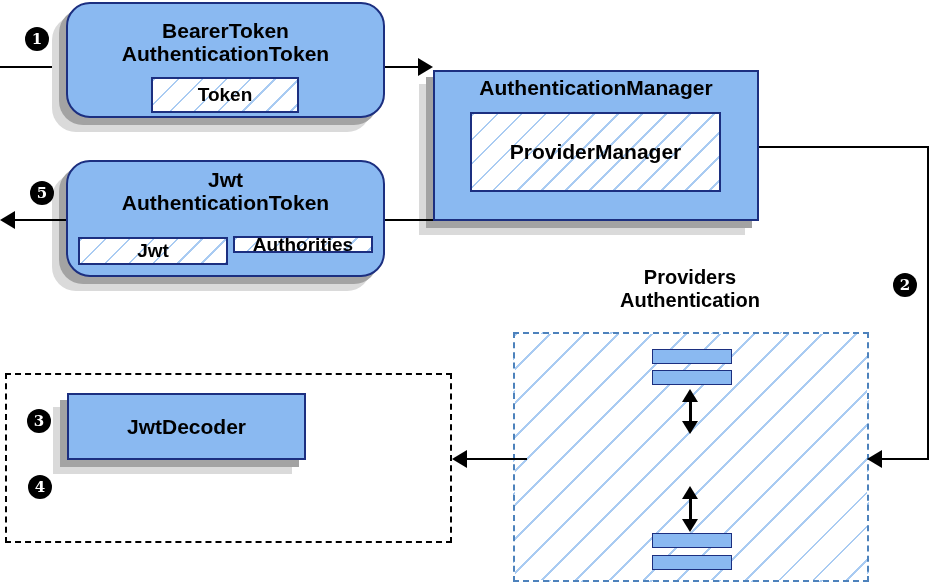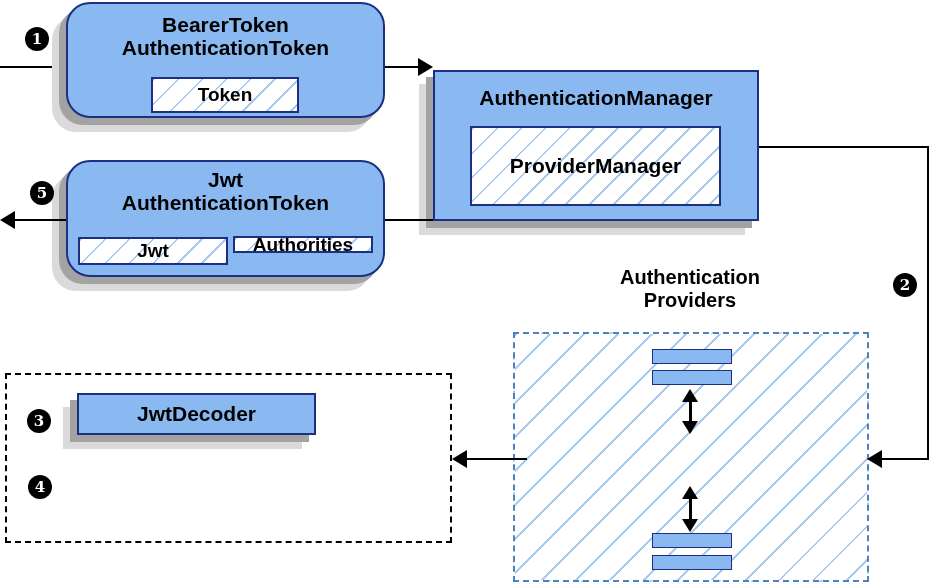--- a/index.html
+++ b/index.html
@@ -57,36 +57,36 @@
 <div class="canvas">
 
   <div class="dashed-blue hatch-wide" style="left:513px;top:332px;width:356px;height:250px"></div>
 
   <div class="dashed-black" style="left:5px;top:373px;width:447px;height:170px"></div>
 
   <div class="line-h" style="left:0;top:66px;width:66px"></div>
   <span class="badge" style="left:25px;top:27px">1</span>
 
   <div class="box rounded" style="left:66px;top:2px;width:319px;height:116px">
-    <div class="box-title" style="padding-top:9px">
+    <div class="box-title" style="padding-top:15px">
       <div>BearerToken</div>
       <div>AuthenticationToken</div>
     </div>
   </div>
   <div class="inner hatch" style="left:151px;top:77px;width:148px;height:36px">
     <span>Token</span>
   </div>
 
   <div class="line-h" style="left:385px;top:66px;width:35px"></div>
   <div class="tri-right" style="left:418px;top:58px"></div>
 
   <div class="box" style="left:433px;top:70px;width:326px;height:151px">
-    <div class="box-title" style="padding-top:14px">AuthenticationManager</div>
+    <div class="box-title" style="padding-top:4px">AuthenticationManager</div>
   </div>
-  <div class="inner hatch" style="left:470px;top:126px;width:251px;height:80px;font-size:21px">
+  <div class="inner hatch" style="left:470px;top:112px;width:251px;height:80px;font-size:21px">
     <span>ProviderManager</span>
   </div>
 
   <div class="box rounded" style="left:66px;top:160px;width:319px;height:117px">
     <div class="box-title" style="padding-top:6px">
       <div>Jwt</div>
       <div>AuthenticationToken</div>
     </div>
   </div>
   <div class="inner hatch" style="left:78px;top:237px;width:150px;height:28px">
@@ -102,22 +102,22 @@
   <div class="tri-left" style="left:0;top:211px"></div>
   <span class="badge" style="left:30px;top:181px">5</span>
 
   <div class="line-h" style="left:759px;top:146px;width:170px"></div>
   <div class="line-v" style="left:927px;top:146px;height:314px"></div>
   <div class="line-h" style="left:881px;top:458px;width:48px"></div>
   <div class="tri-left" style="left:867px;top:450px"></div>
   <span class="badge" style="left:893px;top:273px">2</span>
 
   <div class="group-label" style="left:588px;top:266px;width:204px">
+    <div>Providers</div>
     <div>Authentication</div>
-    <div>Providers</div>
   </div>
 
   <div class="bar" style="left:652px;top:349px"></div>
   <div class="bar" style="left:652px;top:370px"></div>
   <div class="varrow" style="left:682px;top:389px;height:45px">
     <div class="up"></div>
     <div class="stem"></div>
     <div class="down"></div>
   </div>
 
@@ -127,19 +127,19 @@
     <div class="stem"></div>
     <div class="down"></div>
   </div>
   <div class="bar" style="left:652px;top:533px"></div>
   <div class="bar" style="left:652px;top:555px"></div>
 
   <div class="line-h" style="left:466px;top:458px;width:61px"></div>
   <div class="tri-left" style="left:452px;top:450px"></div>
 
   <span class="badge" style="left:27px;top:409px">3</span>
-  <div class="box center-label" style="left:77px;top:393px;width:239px;height:42px">
+  <div class="box center-label" style="left:67px;top:393px;width:239px;height:67px">
     <span>JwtDecoder</span>
   </div>
 
   <span class="badge" style="left:28px;top:475px">4</span>
 
 </div>
 
 </body></html>

